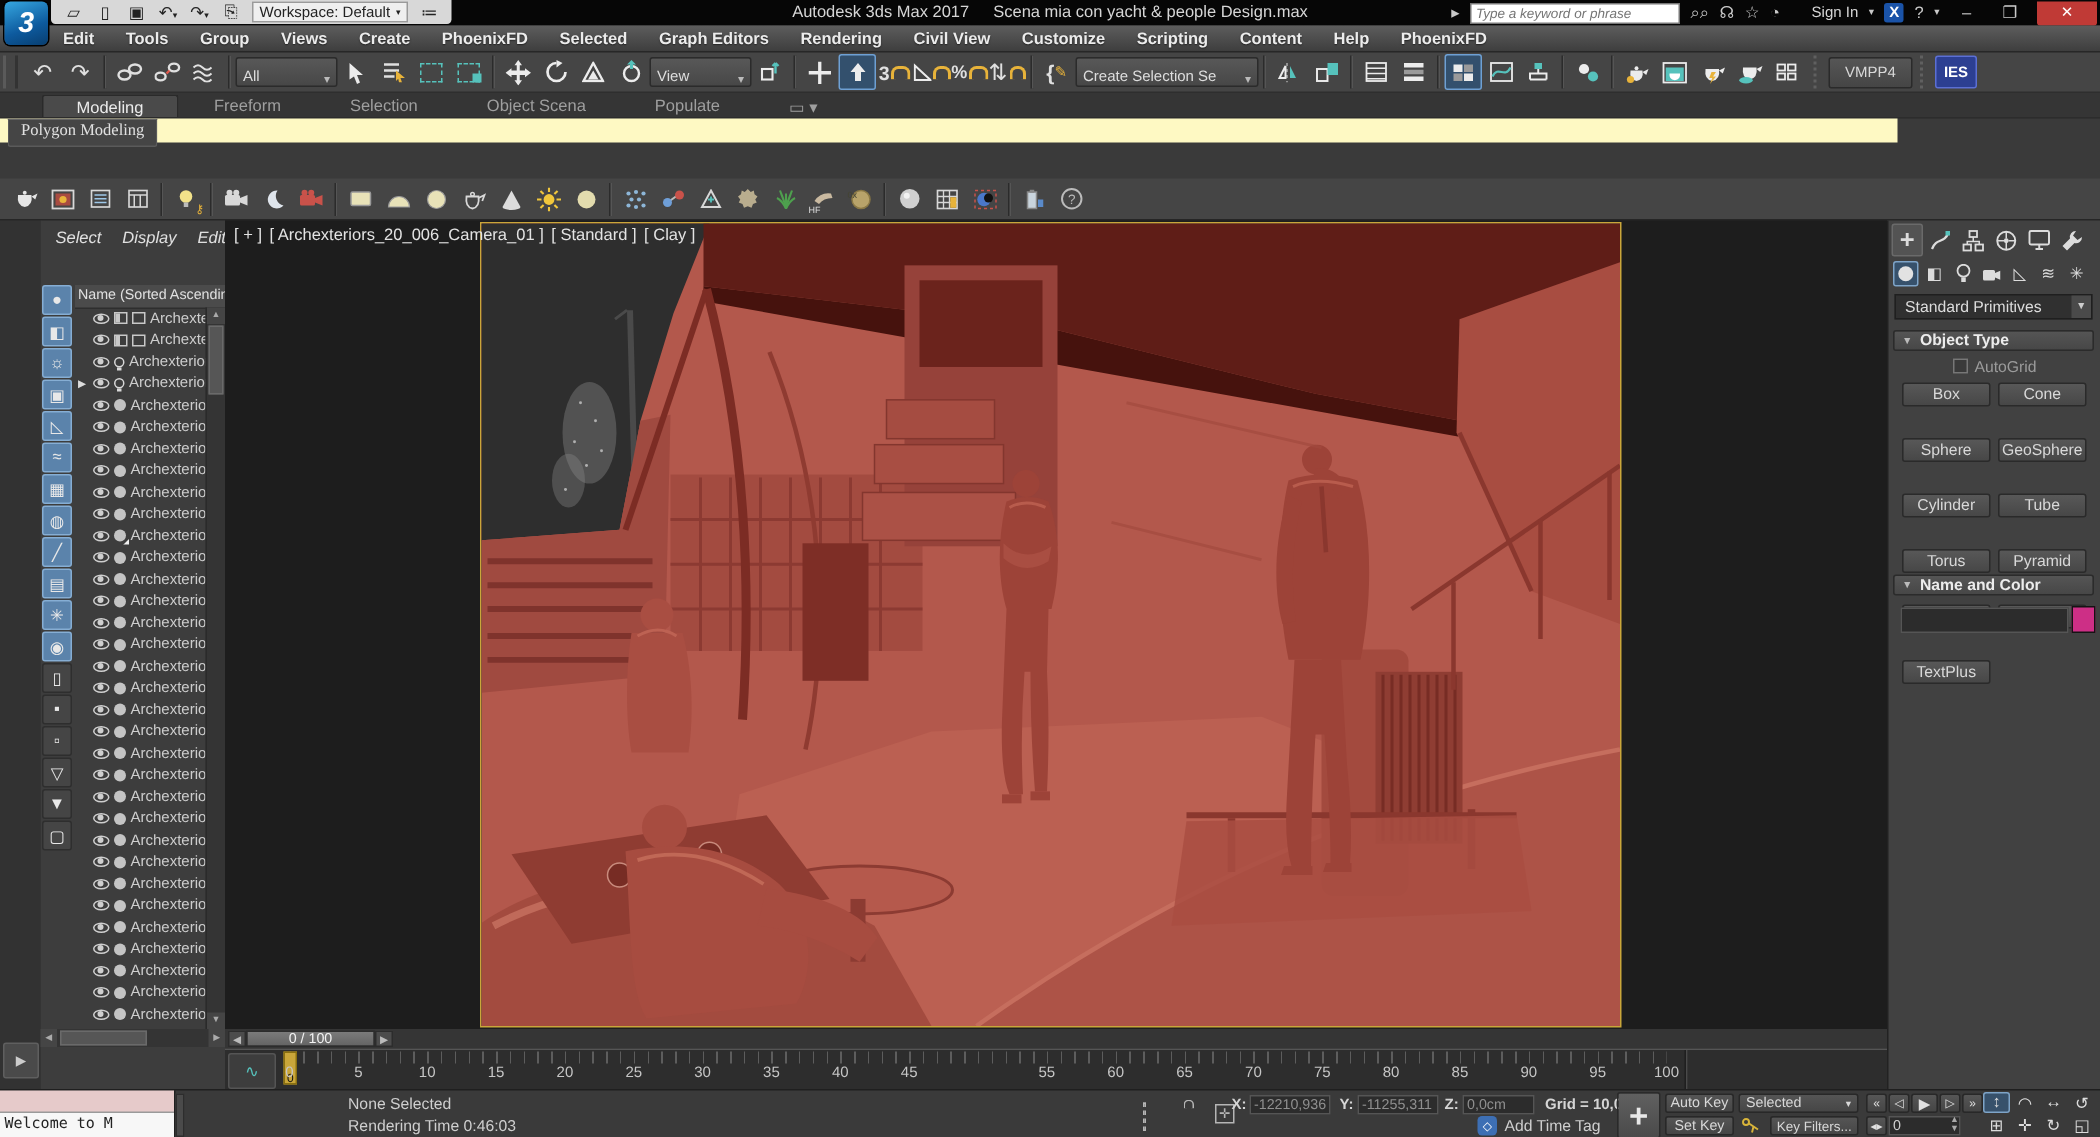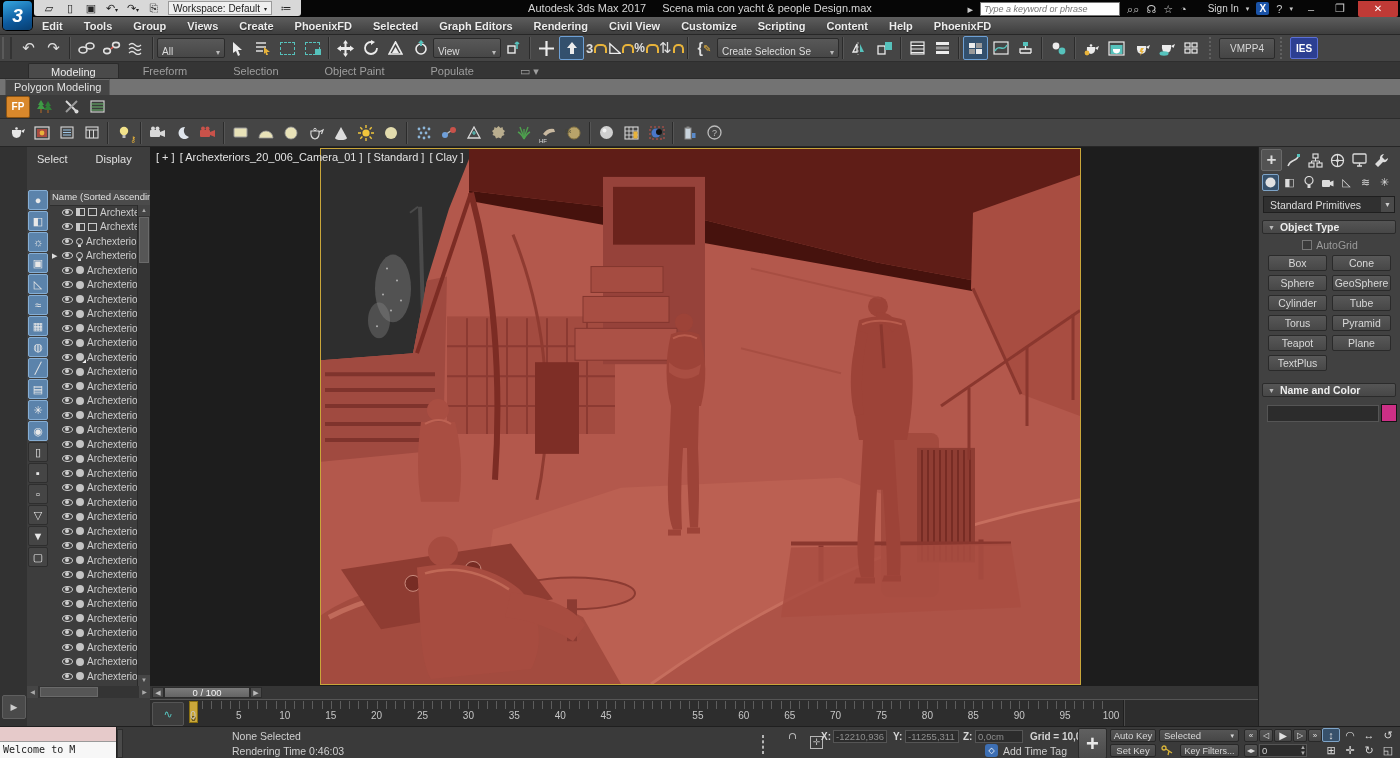--- a/index.html
+++ b/index.html
@@ -55,39 +55,39 @@
   .marq{width:13px;height:11px;border:1px dashed #56c2bc;}
   .marq.fill::after{content:"";position:absolute;right:4px;bottom:5px;width:6px;height:6px;background:#56c2bc;}
   .magnet{display:inline-block;width:9px;height:7px;border:2px solid #e8b33a;border-bottom:none;
           border-radius:5px 5px 0 0;margin-left:1px;}
 
   
   .ribtabs{left:0;top:62px;width:1400px;height:17px;background:#353535;display:flex;align-items:flex-end;
            gap:2px;padding-left:28px;box-sizing:border-box;border-bottom:1px solid #2c2c2c;}
   .rtab{font-size:11px;color:#9f9f9f;padding:2px 22px;height:15px;box-sizing:border-box;}
   .rtab.active{background:#4a4a4a;color:#ececec;border:1px solid #2a2a2a;border-bottom:none;border-radius:2px 2px 0 0;}
-  .ribpanel{left:0;top:79px;width:1400px;height:16px;background:#737373;}
+  .ribpanel{left:0;top:79px;width:1265px;height:16px;background:#fef9c3;font-family:Liberation Serif, serif;}
   .ptab{position:absolute;left:5px;top:0;height:15px;background:#454545;border:1px solid #5a5a5a;
         border-top-color:#666;font-size:11px;color:#e0e0e0;padding:1px 8px;border-radius:0 0 2px 2px;}
   .ribrow{left:0;top:95px;width:1400px;height:24px;background:#3b3b3b;display:flex;align-items:center;
           gap:4px;padding-left:6px;box-sizing:border-box;border-bottom:1px solid #2c2c2c;}
   .fpbtn{width:22px;height:20px;background:var(--fp,#d9882b);border:1px solid #8a5313;border-radius:2px;
          color:#fff;font-weight:bold;font-size:10px;display:flex;align-items:center;justify-content:center;}
   .tbar2{left:0;top:119px;width:1400px;height:28px;background:#454545;border-bottom:1px solid #262626;
          display:flex;align-items:center;padding-left:4px;box-sizing:border-box;}
 
   
   .work{left:0;top:147px;width:1400px;height:579px;background:#1d1d1d;}
 
   
   .xedge{left:0;top:0;width:27px;height:579px;background:#323232;border-right:1px solid #262626;}
   .xpop{left:2px;top:548px;width:22px;height:22px;background:#4a4a4a;border:1px solid #5f5f5f;border-radius:2px;
         color:#ccc;font-size:9px;display:flex;align-items:center;justify-content:center;}
   .explorer{left:27px;top:0;width:123px;height:579px;background:#3d3d3d;}
-  .xmenus{left:0;top:2px;width:123px;height:20px;display:flex;gap:28px;padding-left:10px;align-items:center;box-sizing:border-box;}
+  .xmenus{left:0;top:2px;width:123px;height:20px;display:flex;gap:14px;padding-left:10px;align-items:center;box-sizing:border-box;font-style:italic;}
   .xmenus span{font-size:11px;color:#e0e0e0;}
   .xfilters{left:1px;top:43px;width:21px;display:flex;flex-direction:column;gap:1px;}
   .fic{width:20px;height:20px;display:flex;align-items:center;justify-content:center;font-size:11px;
        color:#e8e8e8;background:#454545;border:1px solid #2e2e2e;box-sizing:border-box;border-radius:2px;}
   .fic.on{background:#5b83ab;border-color:#86aed4;}
   .xlist{left:23px;top:43px;width:100px;height:496px;overflow:hidden;}
   .xcolhead{height:14px;background:#4b4b4b;border-bottom:1px solid #2e2e2e;font-size:9.5px;color:#e0e0e0;
             white-space:nowrap;overflow:hidden;padding:1px 0 0 2px;}
   .xrows{position:absolute;left:0;top:15px;width:88px;}
   .xrow{height:14.5px;display:flex;align-items:center;gap:3px;padding-left:2px;white-space:nowrap;overflow:hidden;}
@@ -144,21 +144,21 @@
          display:flex;align-items:center;justify-content:space-between;font-size:10.5px;color:#dcdcdc;
          padding:0 0 0 6px;box-sizing:border-box;}
   .cdrop .car{width:13px;height:15px;background:#4a4a4a;color:#ccc;font-size:7px;display:flex;align-items:center;justify-content:center;}
   .rollout{position:absolute;left:3px;width:134px;height:14px;background:linear-gradient(#555,#474747);
            border:1px solid #2b2b2b;border-radius:2px;display:flex;align-items:center;gap:5px;
            font-size:10.5px;font-weight:bold;color:#ececec;padding-left:5px;box-sizing:border-box;}
   .rollout .tri{font-size:7px;color:#bbb;}
   .agrid{position:absolute;left:0;top:92px;width:142px;text-align:center;font-size:10.5px;color:#9b9b9b;}
   .agrid .cb{display:inline-block;width:8px;height:8px;border:1px solid #777;background:#3a3a3a;
              vertical-align:-1px;margin-right:4px;}
-  .objgrid{position:absolute;left:9px;top:108px;width:124px;display:flex;flex-wrap:wrap;gap:4px 5px;}
+  .objgrid{position:absolute;left:9px;top:108px;width:124px;display:flex;flex-wrap:wrap;gap:21px 5px;}
   .cpbtn{width:59px;height:16px;background:linear-gradient(#585858,#474747);border:1px solid #2a2a2a;
          border-radius:2px;color:#d8d8d8;font-size:10.5px;display:flex;align-items:center;justify-content:center;box-sizing:border-box;}
   .ncfield{position:absolute;left:8px;top:258px;width:110px;height:15px;background:#2c2c2c;border:1px solid #555;}
   .ncswatch{position:absolute;left:122px;top:257px;width:14px;height:16px;border:1px solid #141414;}
 
   
   .status{left:0;top:726px;width:1400px;height:32px;background:#3a3a3a;border-top:1px solid #1f1f1f;box-sizing:border-box;}
   .mxl{left:0;top:0;width:116px;height:31px;border-right:1px solid #202020;}
   .mxl .r1{height:14px;background:#e6caca;border-bottom:1px solid #9a9a9a;}
   .mxl .r2{height:16px;background:#f7f7f7;font-family:"DejaVu Sans Mono",monospace;font-size:10px;
@@ -474,50 +474,26 @@
     <span class="sep2"></span>
     <span class="btn3d" style="width:26px;height:20px;background:#2c3f92;border-color:#5b6fd4;color:#fff;font-weight:bold;">
       <span>IES</span>
     </span>
   </div>
 
   <div class="abs ribtabs">
       <span class="rtab active">Modeling</span>
       <span class="rtab">Freeform</span>
       <span class="rtab">Selection</span>
-      <span class="rtab">Object Paint</span>
+      <span class="rtab">Object Scena</span>
       <span class="rtab">Populate</span>
       <span class="rtab">▭ ▾</span>
     </div>
   <div class="abs ribpanel">
     <span class="ptab">Polygon Modeling</span>
-  </div>
-  <div class="abs ribrow">
-    <span class="fpbtn">FP</span>
-    <span class="ti small">
-      <svg width="16" height="15" viewBox="0 0 16 15">
-          <path d="M4 1 L7 6 H1 Z M4 4 L8 10 H0 Z" fill="#3f9b45"></path>
-          <path d="M11 2 L14 7 H8 Z M11 5 L15 11 H7 Z" fill="#2f7d36"></path>
-          <rect x="3" y="10" width="2" height="4" fill="#7a5230"></rect>
-          <rect x="10" y="11" width="2" height="3" fill="#7a5230"></rect>
-        </svg>
-    </span>
-    <span class="ti small">
-      <svg width="15" height="15" viewBox="0 0 15 15">
-          <path d="M2 2 L13 13" stroke="#d8d8d8" stroke-width="2"></path>
-          <path d="M13 2 L2 13" stroke="#9a9a9a" stroke-width="2"></path>
-          <circle cx="12.5" cy="12.5" r="2" fill="#d8d8d8"></circle>
-        </svg>
-    </span>
-    <span class="ti small">
-      <svg width="15" height="13" viewBox="0 0 15 13">
-          <rect x="1" y="1" width="13" height="11" fill="none" stroke="#cfcfcf" stroke-width="1.2"></rect>
-          <path d="M1 4 H14 M1 7 H14 M1 10 H14" stroke="#69b86a" stroke-width="1.2"></path>
-        </svg>
-    </span>
   </div>
 
   <div class="abs tbar2">
     <span class="ti">
       <svg width="18" height="15" viewBox="0 0 18 15">
           <path d="M4 5 h9 q1 7 -4.5 8 q-5.5 -1 -4.5 -8 z" fill="#e6e6e6"></path>
           <path d="M13 6 l4 -2 -1.5 4 z" fill="#e6e6e6"></path>
           <circle cx="8.5" cy="3.5" r="1.3" fill="#e6e6e6"></circle>
         </svg>
     </span>

